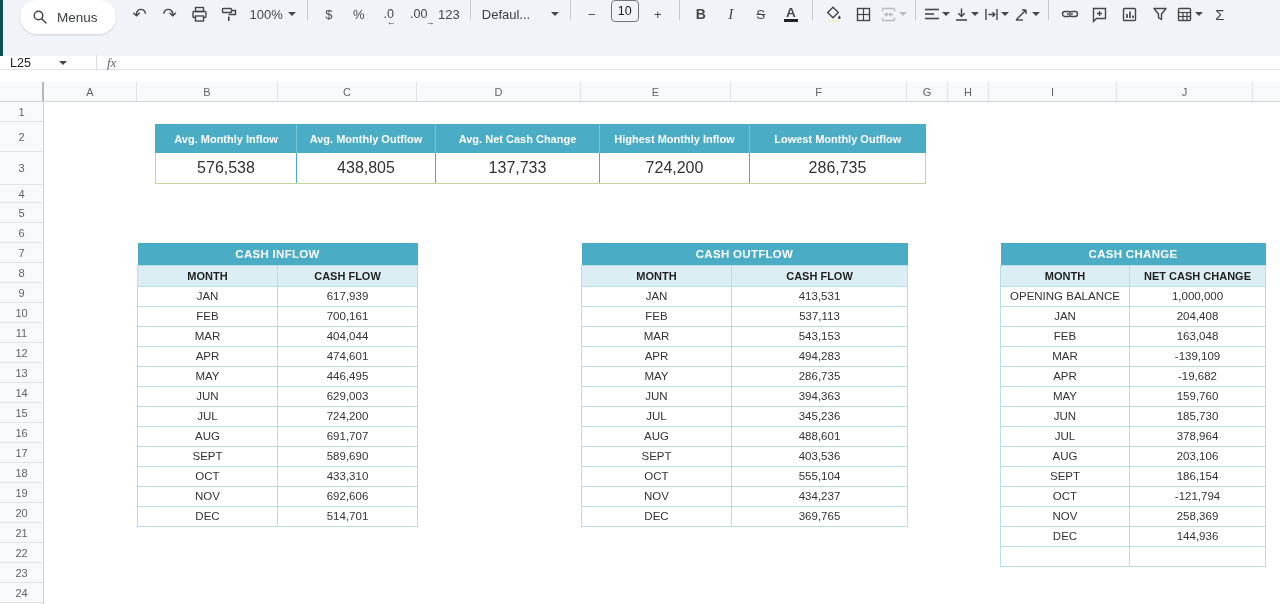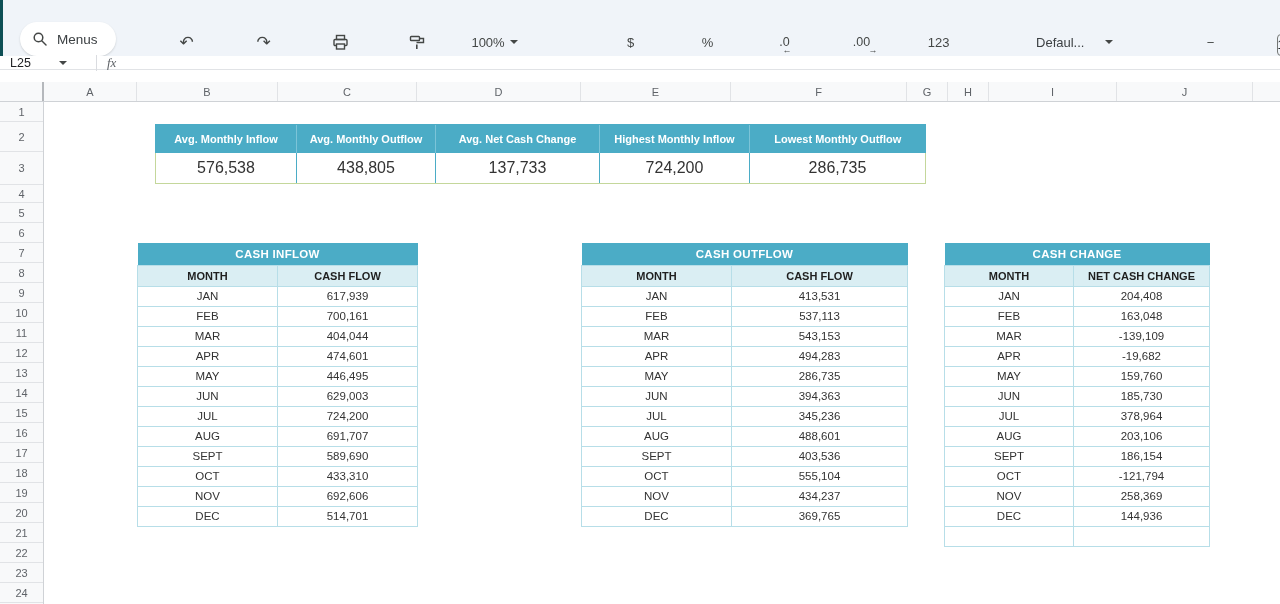--- a/index.html
+++ b/index.html
@@ -2,21 +2,21 @@
 <html><head>
 <meta charset="utf-8">
 <style>
   * { box-sizing: border-box; margin: 0; padding: 0; }
   html,body { width:1280px; height:604px; overflow:hidden; background:#fff;
     font-family:"Liberation Sans", sans-serif; }
   .app { position:relative; width:1280px; height:604px; }
 
   
   .toolbar { position:absolute; left:0; top:0; width:1280px; height:56px;
-    background:#f0f4f9; display:flex; align-items:flex-end;gap:47px; }
+    background:#f0f4f9; display:flex; align-items:flex-start; }
   .edge-strip { position:absolute; left:0; top:0; width:3px; height:56px; background:#0d4f55; }
   .pill { margin-left:20px; height:34px; background:#fff; border-radius:20px;
     display:flex; align-items:center; padding:0 18px 0 12px; gap:9px;
     box-shadow:0 1px 2px rgba(60,64,67,.2); cursor:pointer; }
   .pill span { font-size:13.5px; color:#3c4043; }
   .tb { min-width:28px; height:28px; display:flex; align-items:center; justify-content:center;
     color:#444746; font-size:13px; border-radius:4px; margin:0 1px; cursor:pointer; position:relative; }
   .tb svg { display:block; }
   .sep { width:1px; height:20px; background:#c6cacf; margin:0 6px; }
   .dd::after { content:""; display:inline-block; margin-left:5px;
@@ -95,21 +95,21 @@
   .cash .ttl th { background:#4BACC6; color:#fff; font-size:11.5px; font-weight:bold;
     height:22px; text-align:center; letter-spacing:.3px;margin-left:29px; }
   .cash .sub th { background:#DAEEF3; color:#1f1f1f; font-size:11px; font-weight:bold;
     height:21px; text-align:center; border:1px solid #B7DEE8; }
   .cash td { height:20px; font-size:11.5px; color:#333; text-align:center; background:#fff;
     border:1px solid #B7DEE8; }
   #inflow-table  { left:93px;  width:280px; }
   #inflow-table  col { width:140px; }
   #outflow-table { left:537px; width:326px; }
   #outflow-table col:nth-child(1){width:150px} #outflow-table col:nth-child(2){width:176px}
-  #change-table  { left:900px; width:265px; }
+  #change-table  { left:956px; width:265px; }
   #change-table  col:nth-child(1){width:129px} #change-table col:nth-child(2){width:136px}
 </style>
 </head>
 <body>
 
 <div class="app">
 
   <div class="toolbar">
     <div class="edge-strip"></div>
 
@@ -493,20 +493,24 @@
         <tr class="ttl">
             <th colspan="2">CASH CHANGE</th>
           </tr>
         <tr class="sub">
             <th>MONTH</th>
             <th>NET CASH CHANGE</th>
           </tr>
       </thead>
       <tbody>
           <tr>
+            <td>OPENING BALANCE</td>
+            <td>1,000,000</td>
+          </tr>
+          <tr>
             <td>JAN</td>
             <td>204,408</td>
           </tr>
           <tr>
             <td>FEB</td>
             <td>163,048</td>
           </tr>
           <tr>
             <td>MAR</td>
             <td>-139,109</td>

